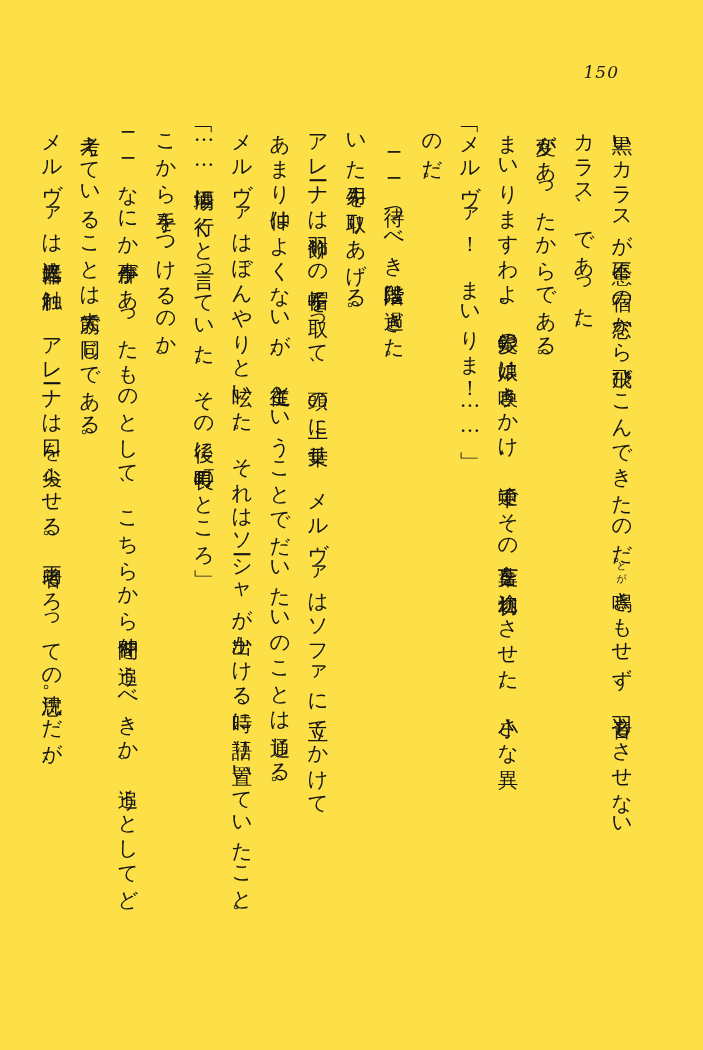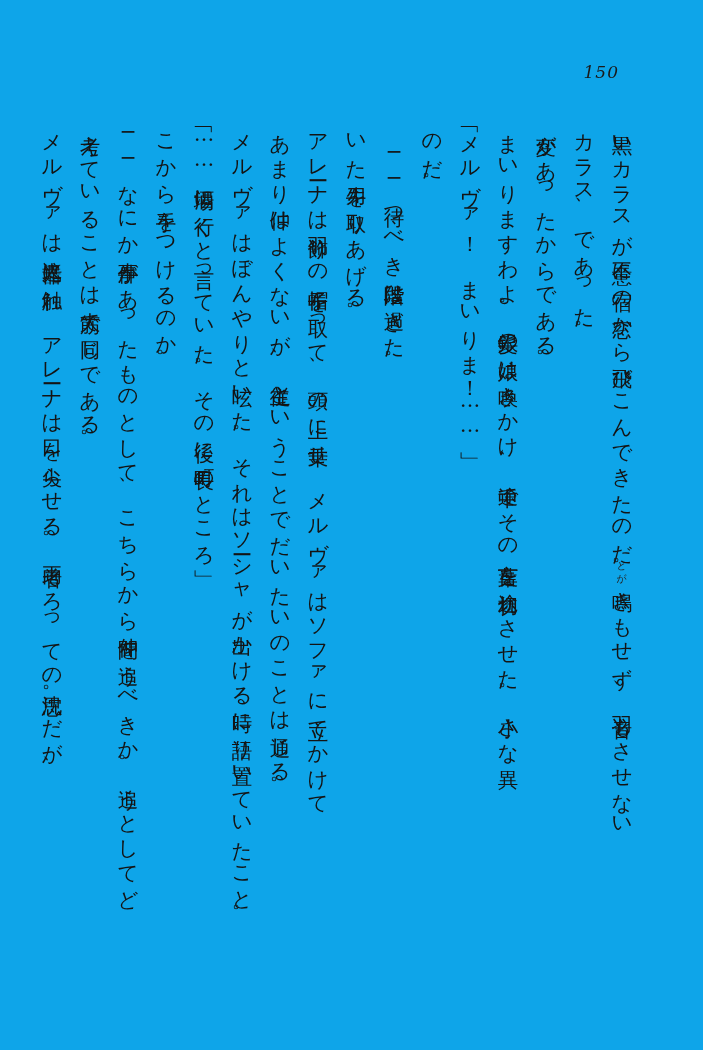--- a/index.html
+++ b/index.html
@@ -11,21 +11,21 @@
     width: 703px;
     height: 1050px;
     overflow: hidden;
     font-family: "DejaVu Serif", "Liberation Serif", serif;
     color: #1a1a1a;
   }
   #page {
     position: relative;
     width: 703px;
     height: 1050px;
-    background: #0ea5e9;
+    background: #fde047;
   }
   
   #page-number {
     position: absolute;
     top: 62px;
     right: 84px;
     font-family: "DejaVu Serif", "Liberation Serif", serif;
     font-style: italic;
     font-size: 17px;
     letter-spacing: 1px;

